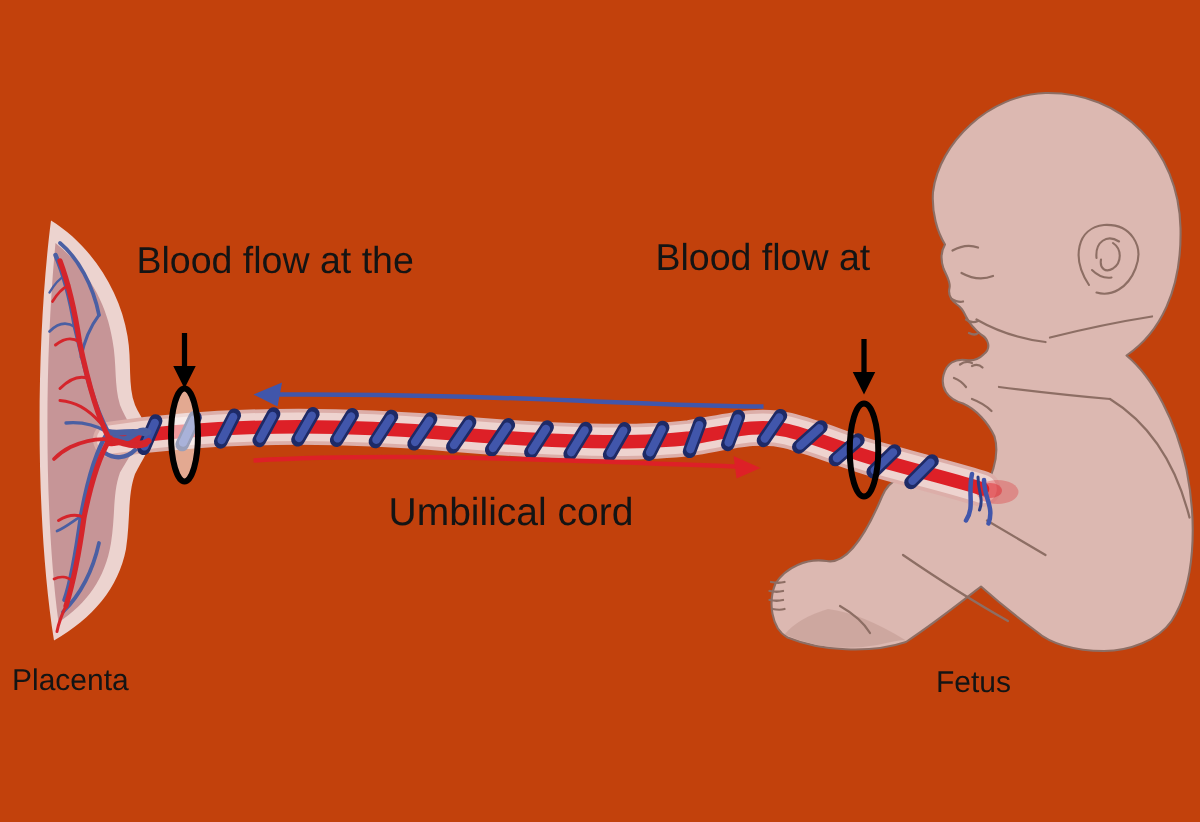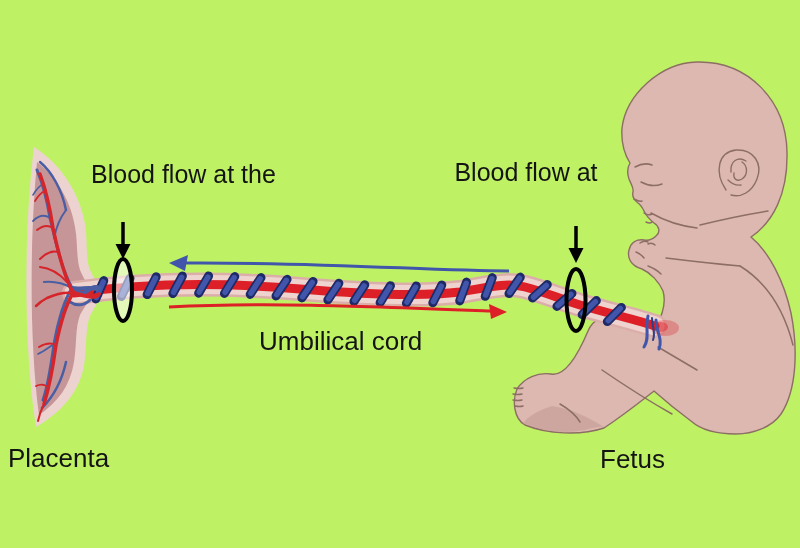--- a/index.html
+++ b/index.html
@@ -1,27 +1,27 @@
 <!DOCTYPE html>
 <html><head>
 <meta charset="utf-8">
 <style>
   html,body{margin:0;padding:0;background:#fff;}
   .stage{
-    position:relative;width:800px;height:548px;background:#bef264;overflow:hidden;
+    position:relative;width:800px;height:548px;background:#c2410c;overflow:hidden;
     font-family:"Liberation Sans",sans-serif;color:#111;
   }
   .stage svg{position:absolute;left:0;top:0;}
   .lbl{position:absolute;white-space:nowrap;color:#141414;}
   .lbl span{display:block;}
   #lblPlacentalFlow{left:91px;top:158px;font-size:25px;line-height:33px;}
-  #lblFetalFlow{left:437px;top:156px;width:178px;text-align:center;font-size:25px;line-height:33px;white-space:normal;}
+  #lblFetalFlow{left:437px;top:156px;width:178px;text-align:left;font-size:25px;line-height:33px;white-space:normal;}
   #lblCord{left:259px;top:326px;font-size:26px;text-align:right;}
-  #lblPlacenta{left:8px;top:443px;font-size:26px;}
-  #lblFetus{left:600px;top:444px;font-size:26px;}
+  #lblPlacenta{left:8px;top:443px;font-size:20px;}
+  #lblFetus{left:624px;top:444px;font-size:20px;}
 </style>
 </head>
 <body>
 
 <div class="stage">
 
   <svg width="800" height="548" viewBox="0 0 800 548">
 
     <g stroke-linecap="round" stroke-linejoin="round">
       <path stroke="#8d6e64" stroke-width="1.4" d="M 622,128

